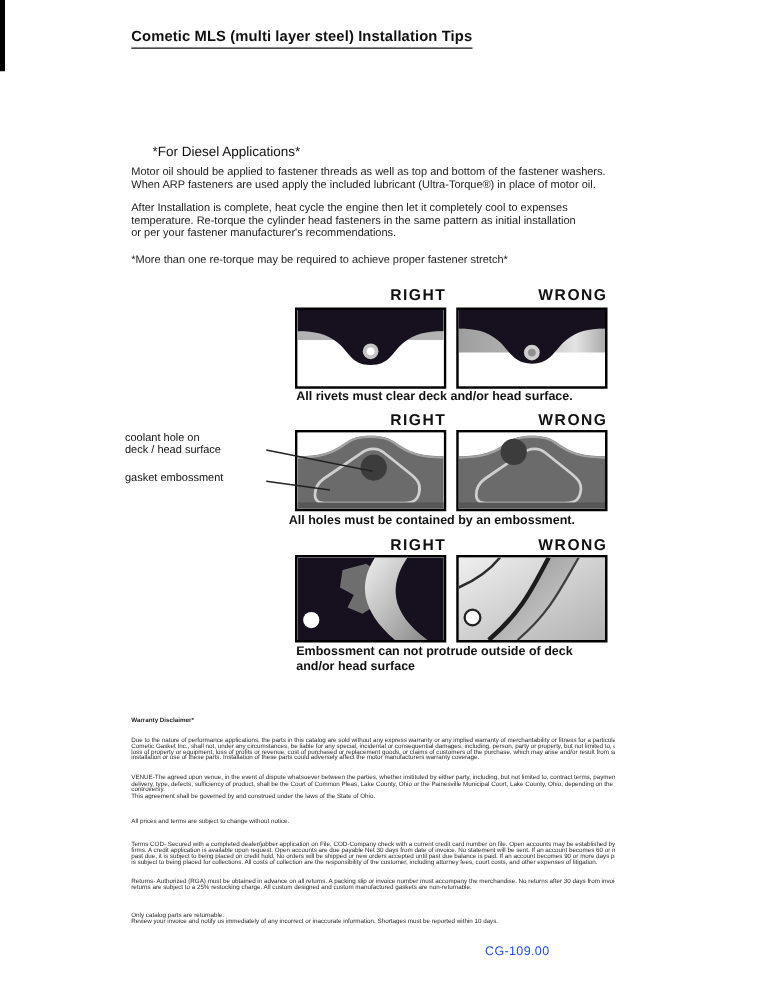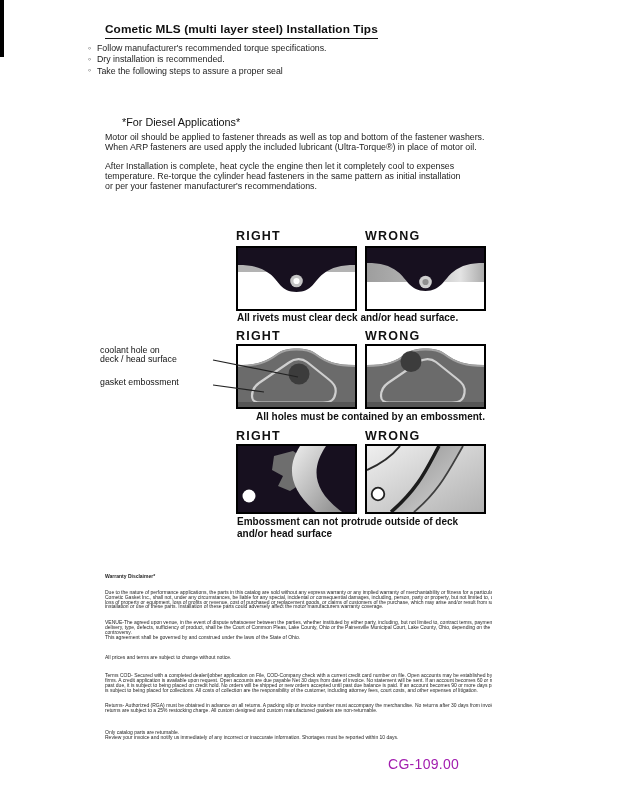--- a/index.html
+++ b/index.html
@@ -17,71 +17,67 @@
   .tip{position:relative;padding-left:9px;}
   .tip::before{content:"\25E6";position:absolute;left:0;top:-0.5px;font-size:8.8px;color:#333;}
   .subtips{left:111px;top:79px;font-size:8.8px;line-height:11.4px;width:470px;}
   .subtip{position:relative;padding-left:8px;}
   .subtip::before{content:"\2022";position:absolute;left:0;top:0;font-size:8.8px;color:#111;}
 
   .diesel-heading{left:122px;top:116px;font-size:10.8px;font-weight:normal;color:#111;}
   .body-p{left:105px;width:470px;font-size:8.8px;line-height:9.9px;}
   .p1{top:133px;} .p2{top:162px;} .p3{top:203px;}
 
-  .dlabel{width:121px;text-align:left;font-size:12.5px;font-weight:bold;letter-spacing:1.2px;color:#111;}
+  .dlabel{width:121px;text-align:right;font-size:12.5px;font-weight:bold;letter-spacing:1.2px;color:#111;}
   .r1l{top:229px;} .r2l{top:329px;} .r3l{top:429px;}
   .colL{left:236px;} .colR{left:365px;}
 
   .dbox{width:121px;border:2px solid #000;box-sizing:border-box;background:#fff;}
   .h65{height:65px;} .h70{height:70px;}
   .r1b{top:246px;} .r2b{top:344px;} .r3b{top:444px;}
   .dbox svg{display:block;width:100%;height:100%;}
 
   .caption{font-size:10px;font-weight:bold;line-height:12px;color:#111;}
   .cap1{left:237px;top:312px;width:300px;}
-  .cap2{left:256px;top:411px;width:300px;}
+  .cap2{left:231px;top:411px;width:300px;}
   .cap3{left:237px;top:516px;width:300px;}
 
   .side-label{width:112px;text-align:left;font-size:8.8px;line-height:9.3px;color:#111;}
   .sl1{left:100px;top:346px;}
   .sl2{left:100px;top:378px;}
   .leaders{left:209px;top:352px;z-index:5;}
 
   .disc-wrap{left:105px;top:574px;width:412px;height:180px;}
   .disc-inner{width:824px;transform:scale(0.5);transform-origin:0 0;
               font-size:10px;line-height:9.6px;color:#1f1f1f;}
   .disc-inner p{margin:0 0 22px 0;}
   .disc-h{font-weight:bold;margin:0 0 14px 0;}
   .mb-venue{margin-bottom:32px !important;}
   .mb-prices{margin-bottom:26px !important;}
   .mb-returns{margin-bottom:34px !important;}
 
-  .footer-code{left:388px;top:756px;font-size:14px;color:#a21caf;letter-spacing:0.3px;}
+  .footer-code{left:388px;top:756px;font-size:10px;color:#1d4ed8;letter-spacing:0.3px;}
 </style>
 </head>
 <body>
 
 <div class="page">
 
   <div class="abs edge-mark"></div>
 
   <div class="abs title">Cometic MLS (multi layer steel) Installation Tips</div>
 
-  <div class="abs tips">
-    <div class="tip">Follow manufacturer's recommended torque specifications.</div>
-    <div class="tip">Dry installation is recommended.</div>
-    <div class="tip">Take the following steps to assure a proper seal</div>
-  </div>
 
   <div class="abs diesel-heading">*For Diesel Applications*</div>
   <div class="abs body-p p1 ml">Motor oil should be applied to fastener threads as well as top and bottom of the fastener washers.
 When ARP fasteners are used apply the included lubricant (Ultra-Torque®) in place of motor oil.</div>
   <div class="abs body-p p2 ml">After Installation is complete, heat cycle the engine then let it completely cool to expenses
 temperature. Re-torque the cylinder head fasteners in the same pattern as initial installation
 or per your fastener manufacturer's recommendations.</div>
+  <div class="abs body-p p3">*More than one re-torque may be required to achieve proper fastener stretch*</div>
 
   <div class="abs dlabel r1l colL">RIGHT</div>
   <div class="abs dlabel r1l colR">WRONG</div>
 
   <div class="abs dbox h65 r1b colL">
     <svg viewBox="0 0 117 61" preserveAspectRatio="none">
       <rect width="117" height="61" fill="#ffffff"></rect>
       <rect y="17" width="117" height="7" fill="#b3b3b3"></rect>
       <path d="M0,0 H117 V17 C103,17 94,19 85,26 C76,33 74,44 58.5,44 C43,44 41,33 32,26 C23,19 14,17 0,17 Z" fill="#17101f"></path>
       <circle cx="58.5" cy="33" r="6.3" fill="#c4c4c4"></circle>

